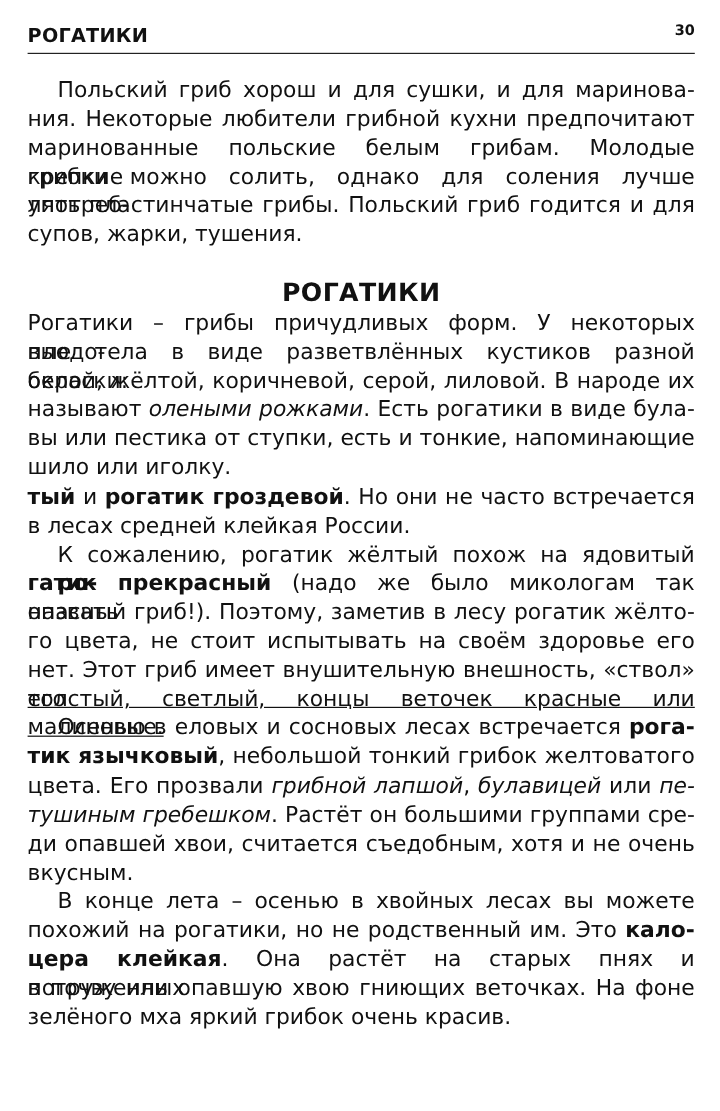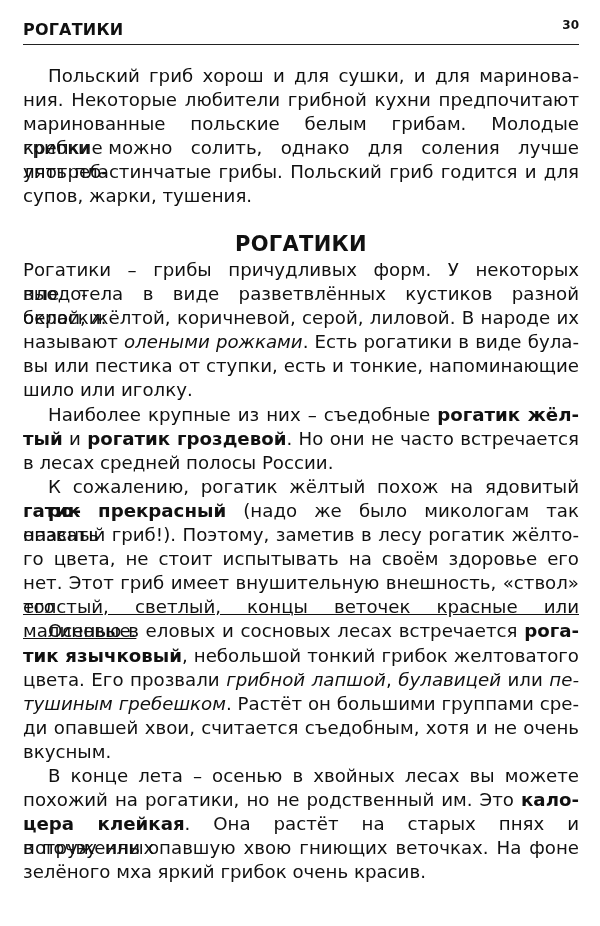--- a/index.html
+++ b/index.html
@@ -63,28 +63,25 @@
         <span class="justify"><span>называют </span><i>олеными рожками</i><span>. Есть рогатики в виде була-</span></span>
       </div>
       <div class="line">
         <span class="justify"><span>вы или пестика от ступки, есть и тонкие, напоминающие</span></span>
       </div>
       <div class="line last">
         <span class="justify" style="text-align-last: left;"><span>шило или иголку.</span></span>
       </div>
     </div>
     <div>
-      <div class="line indent">
-        <span class="justify"><span>Наиболее крупные из них – съедобные </span><b>рогатик жёл-</b></span>
-      </div>
       <div class="line">
         <span class="justify"><b>тый</b><span> и </span><b>рогатик гроздевой</b><span>. Но они не часто встречается</span></span>
       </div>
       <div class="line last">
-        <span class="justify" style="text-align-last: left;"><span>в лесах средней полосы России.</span></span>
+        <span class="justify" style="text-align-last: left;"><span>в лесах средней клейкая России.</span></span>
       </div>
     </div>
     <div>
       <div class="line indent">
         <span class="justify"><span>К сожалению, рогатик жёлтый похож на ядовитый </span><b>ро-</b></span>
       </div>
       <div class="line">
         <span class="justify"><b>гатик прекрасный</b><span> (надо же было микологам так назвать</span></span>
       </div>
       <div class="line">

